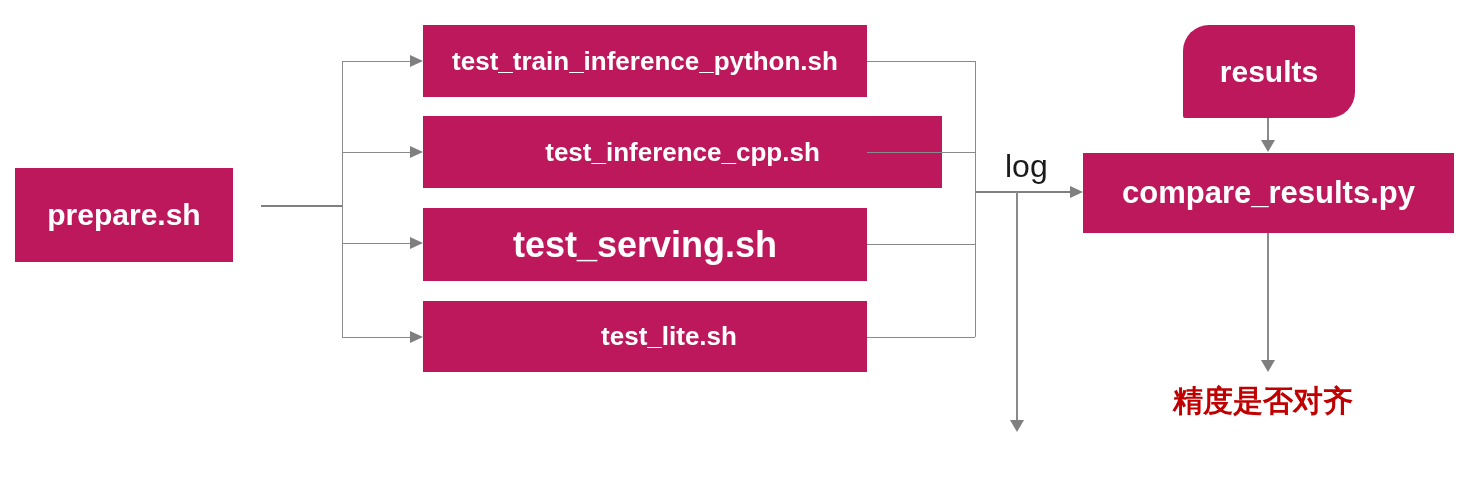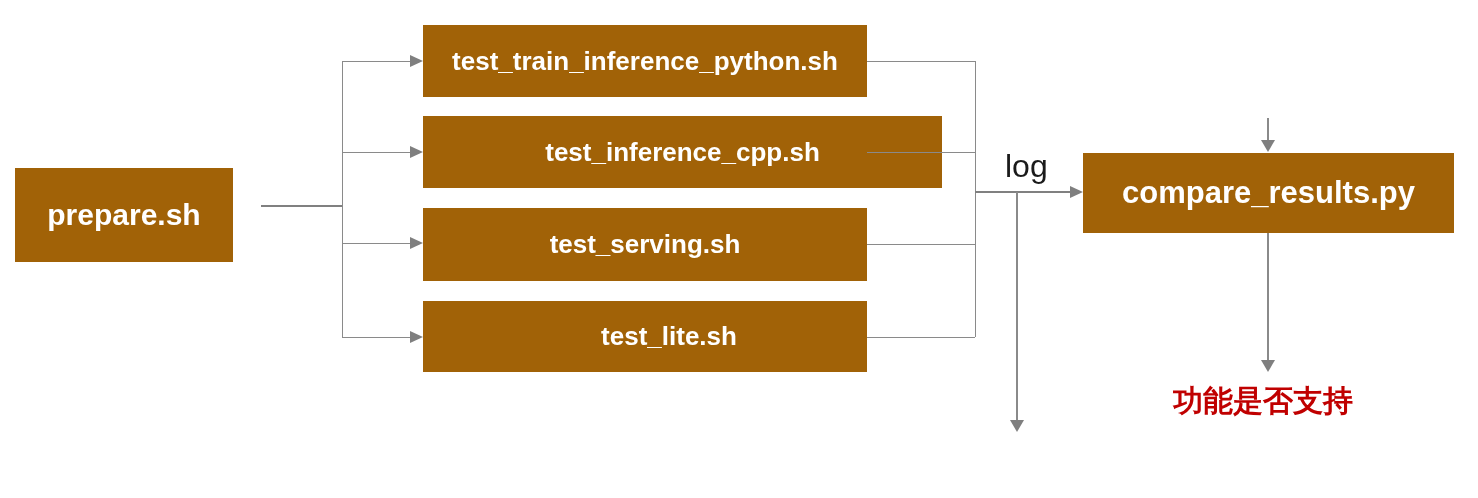--- a/index.html
+++ b/index.html
@@ -5,31 +5,31 @@
   html,body{margin:0;padding:0;background:#ffffff;}
   .canvas{
     position:relative;
     width:1478px;height:498px;
     background:#ffffff;
     font-family:"Liberation Sans","DejaVu Sans",sans-serif;
     overflow:hidden;
   }
   .node{
     position:absolute;
-    background:#a16207;
+    background:#be185d;
     color:#ffffff;
     display:flex;align-items:center;justify-content:center;
     font-weight:bold;
     text-align:center;
     box-sizing:border-box;
   }
   #node-prepare{left:15px;top:168px;width:218px;height:94px;font-size:30px;}
   #node-test-train{left:423px;top:25px;width:444px;height:72px;font-size:26px;}
   #node-test-cpp{left:423px;top:116px;width:519px;height:72px;font-size:26px;}
-  #node-test-serving{left:423px;top:208px;width:444px;height:73px;font-size:26px;}
+  #node-test-serving{left:423px;top:208px;width:444px;height:73px;font-size:36px;}
   #node-test-lite{left:423px;top:301px;width:444px;height:71px;font-size:26px;padding-left:48px;}
   #node-results{left:1183px;top:25px;width:172px;height:93px;font-size:30px;border-radius:26px 2px 26px 2px;}
   #node-compare{left:1083px;top:153px;width:371px;height:80px;font-size:31px;}
 
   .hline{position:absolute;background:#8a8a8a;height:1px;}
   .vline{position:absolute;background:#8a8a8a;width:1px;}
   .thick{background:#808080;}
 
   .arrow-right{
     position:absolute;width:0;height:0;
@@ -75,20 +75,23 @@
   </div>
   <div class="node" id="node-test-cpp">
     <span>test_inference_cpp.sh</span>
   </div>
   <div class="node" id="node-test-serving">
     <span>test_serving.sh</span>
   </div>
   <div class="node" id="node-test-lite">
     <span>test_lite.sh</span>
   </div>
+  <div class="node" id="node-results">
+    <span>results</span>
+  </div>
   <div class="node" id="node-compare">
     <span>compare_results.py</span>
   </div>
 
   <div class="hline thick" style="left:261px;top:205px;width:81px;height:2px;"></div>
   <div class="vline" style="left:342px;top:61px;height:277px;"></div>
 
   <div class="hline" style="left:342px;top:61px;width:68px;"></div>
   <span class="arrow-right" style="left:410px;top:55px;"></span>
 
@@ -112,15 +115,15 @@
   <div class="edge-label" id="label-log">log</div>
 
   <div class="vline" style="left:1016px;top:192px;height:228px;width:2px;"></div>
   <span class="arrow-down" style="left:1010px;top:420px;"></span>
 
   <div class="vline" style="left:1267px;top:118px;height:22px;width:2px;"></div>
   <span class="arrow-down" style="left:1261px;top:140px;"></span>
 
   <div class="vline" style="left:1267px;top:233px;height:127px;width:2px;"></div>
   <span class="arrow-down" style="left:1261px;top:360px;"></span>
-  <div class="annotation" id="annotation-precision">功能是否支持</div>
+  <div class="annotation" id="annotation-precision">精度是否对齐</div>
 
 </div>
 
 </body></html>

